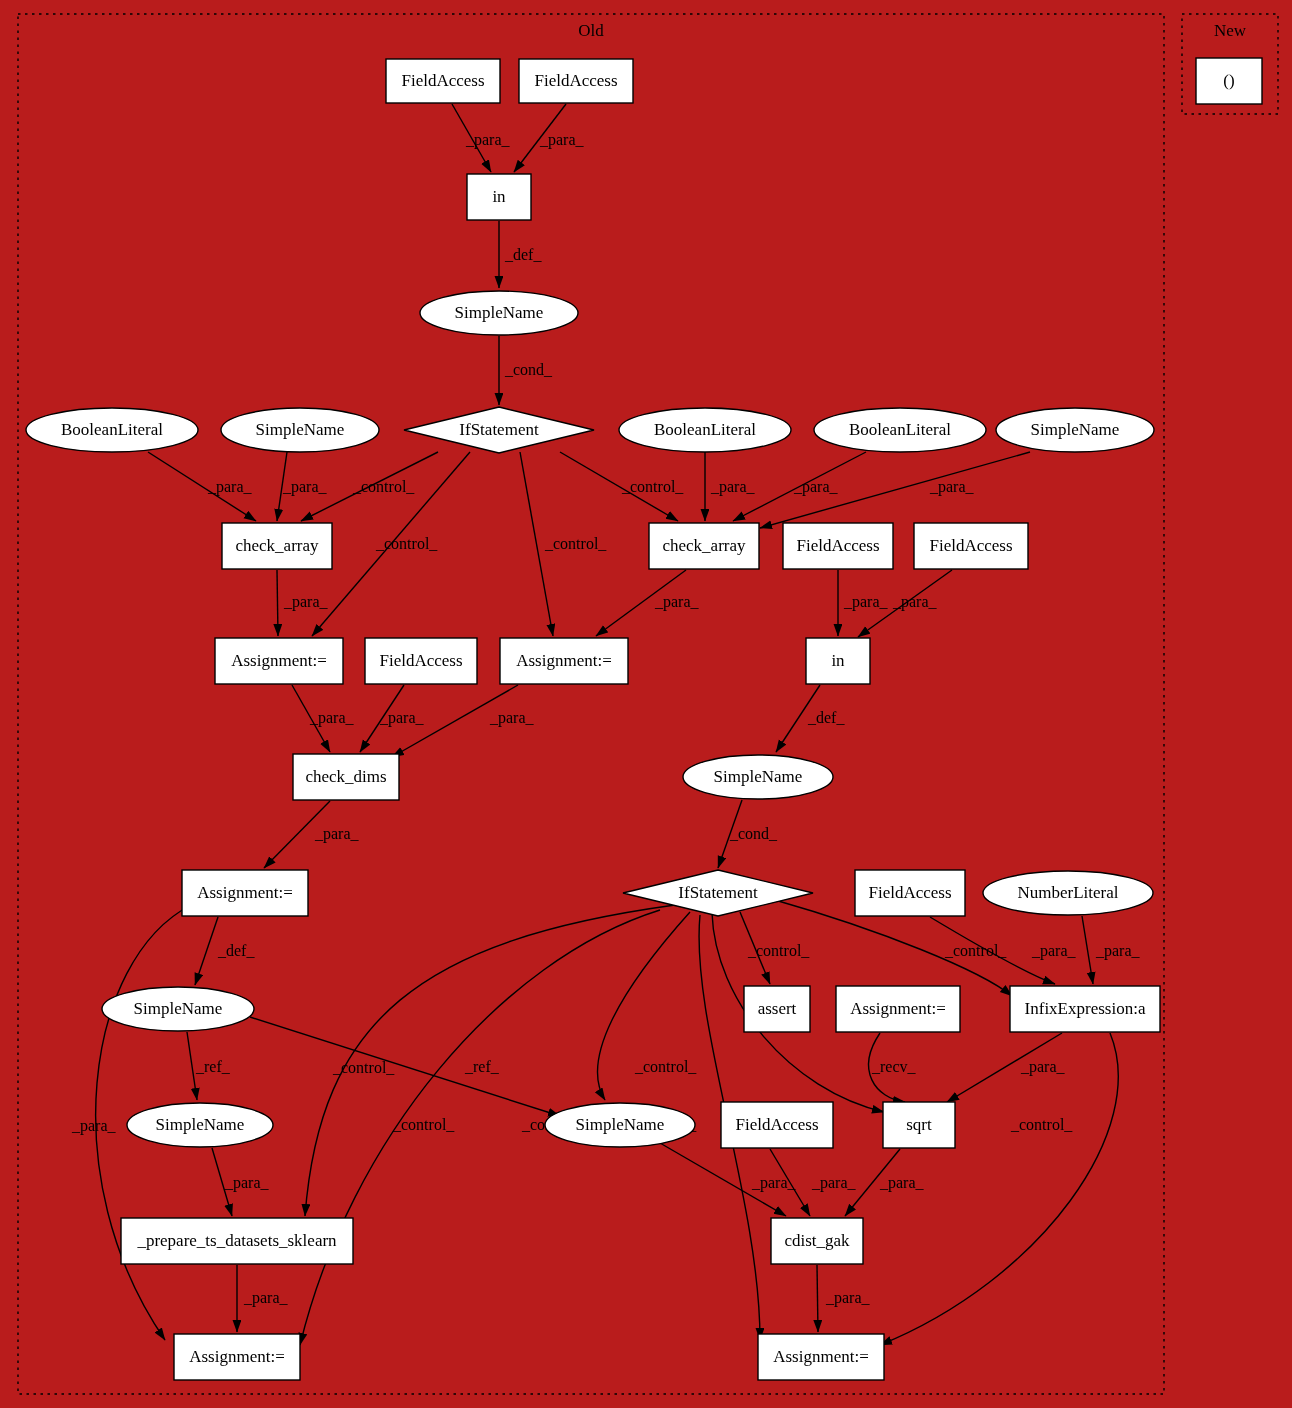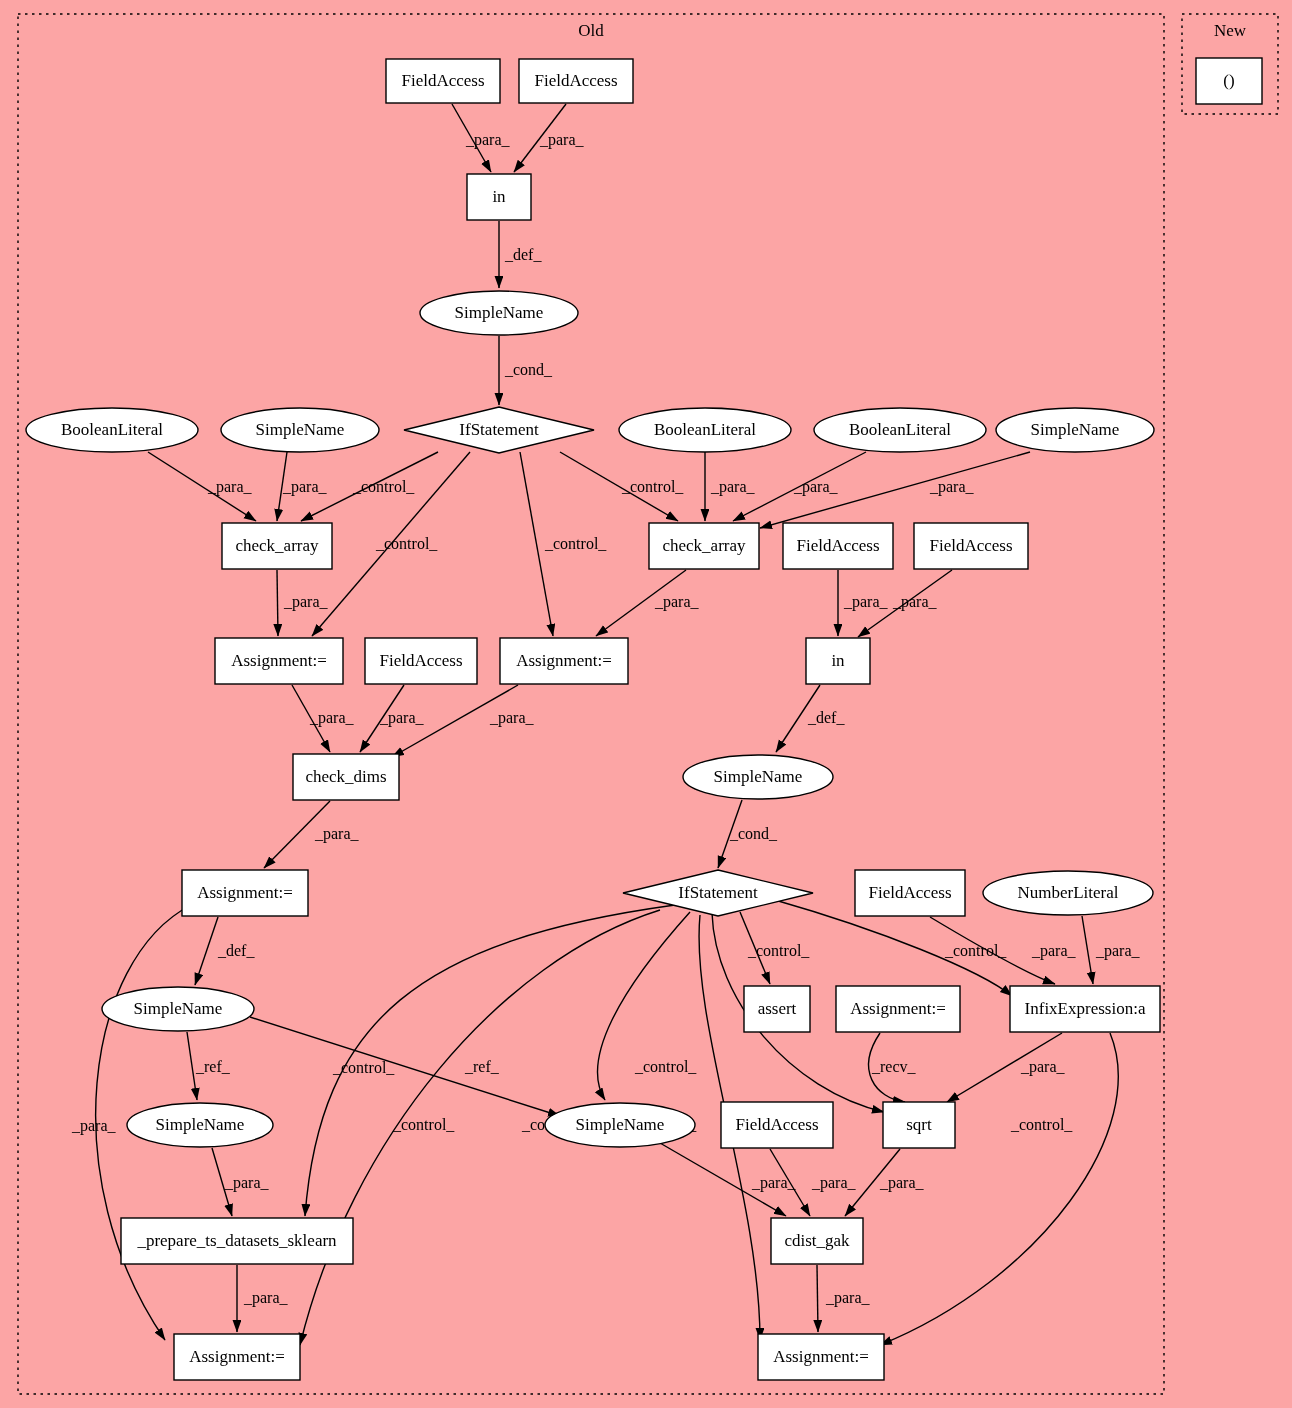--- a/index.html
+++ b/index.html
@@ -7,21 +7,21 @@
     padding: 0;
     background: #ffffff;
   }
   body {
     font-family: "Liberation Serif", "DejaVu Serif", serif;
   }
   #stage {
     position: relative;
     width: 1292px;
     height: 1408px;
-    background: #fca5a5;
+    background: #b91c1c;
     overflow: hidden;
   }
   svg#graph {
     position: absolute;
     left: 0;
     top: 0;
     width: 1292px;
     height: 1408px;
   }
   .node-shape {

